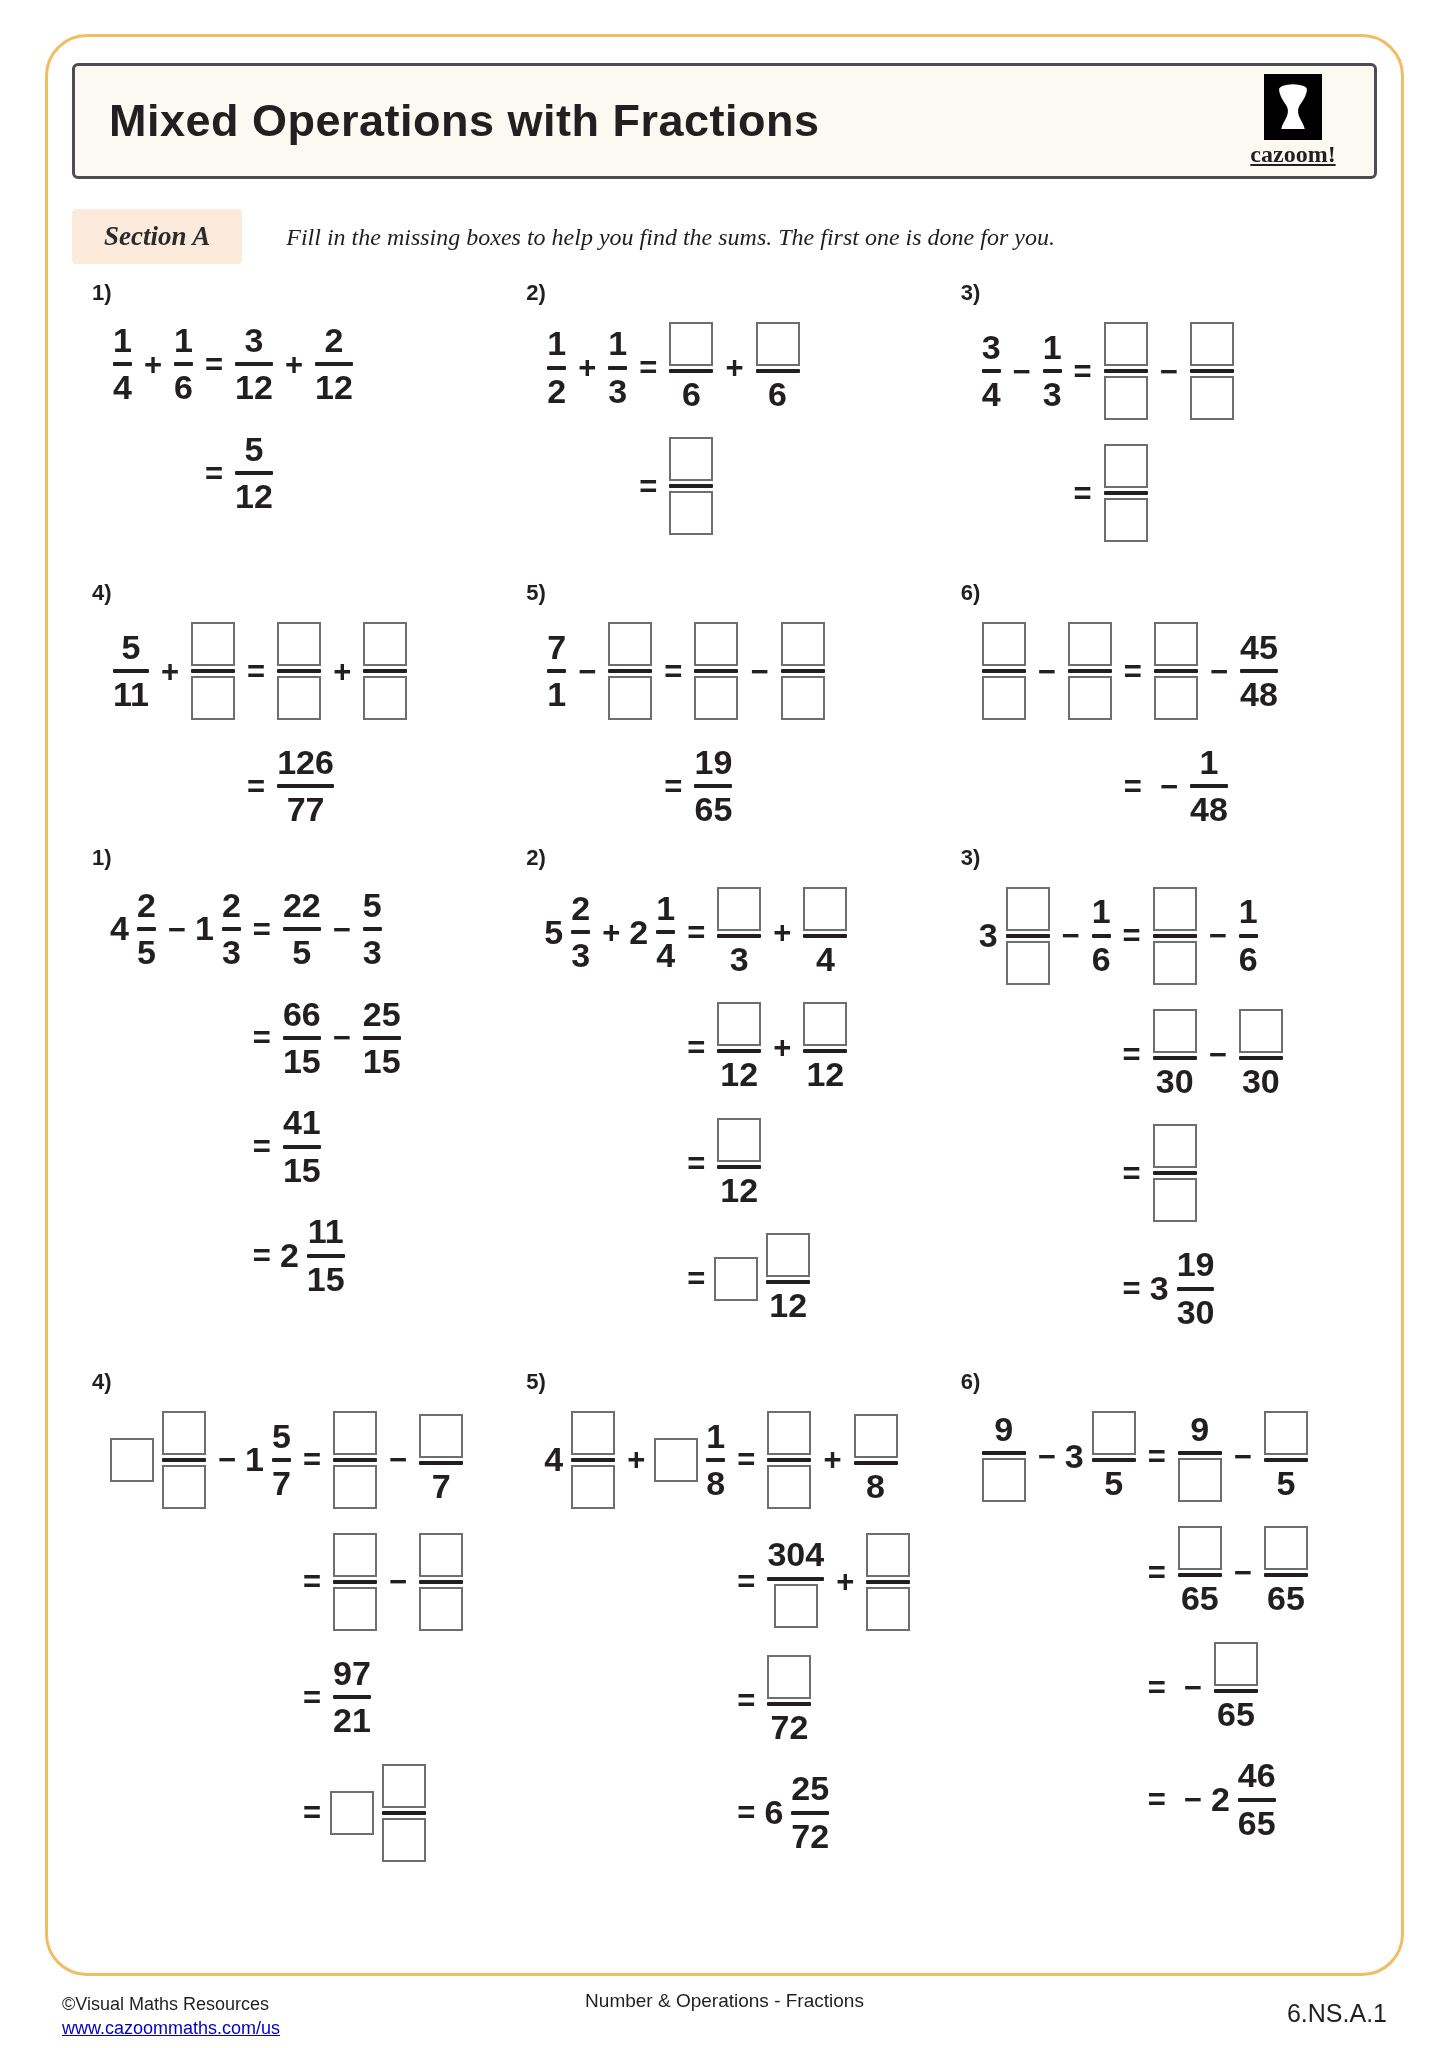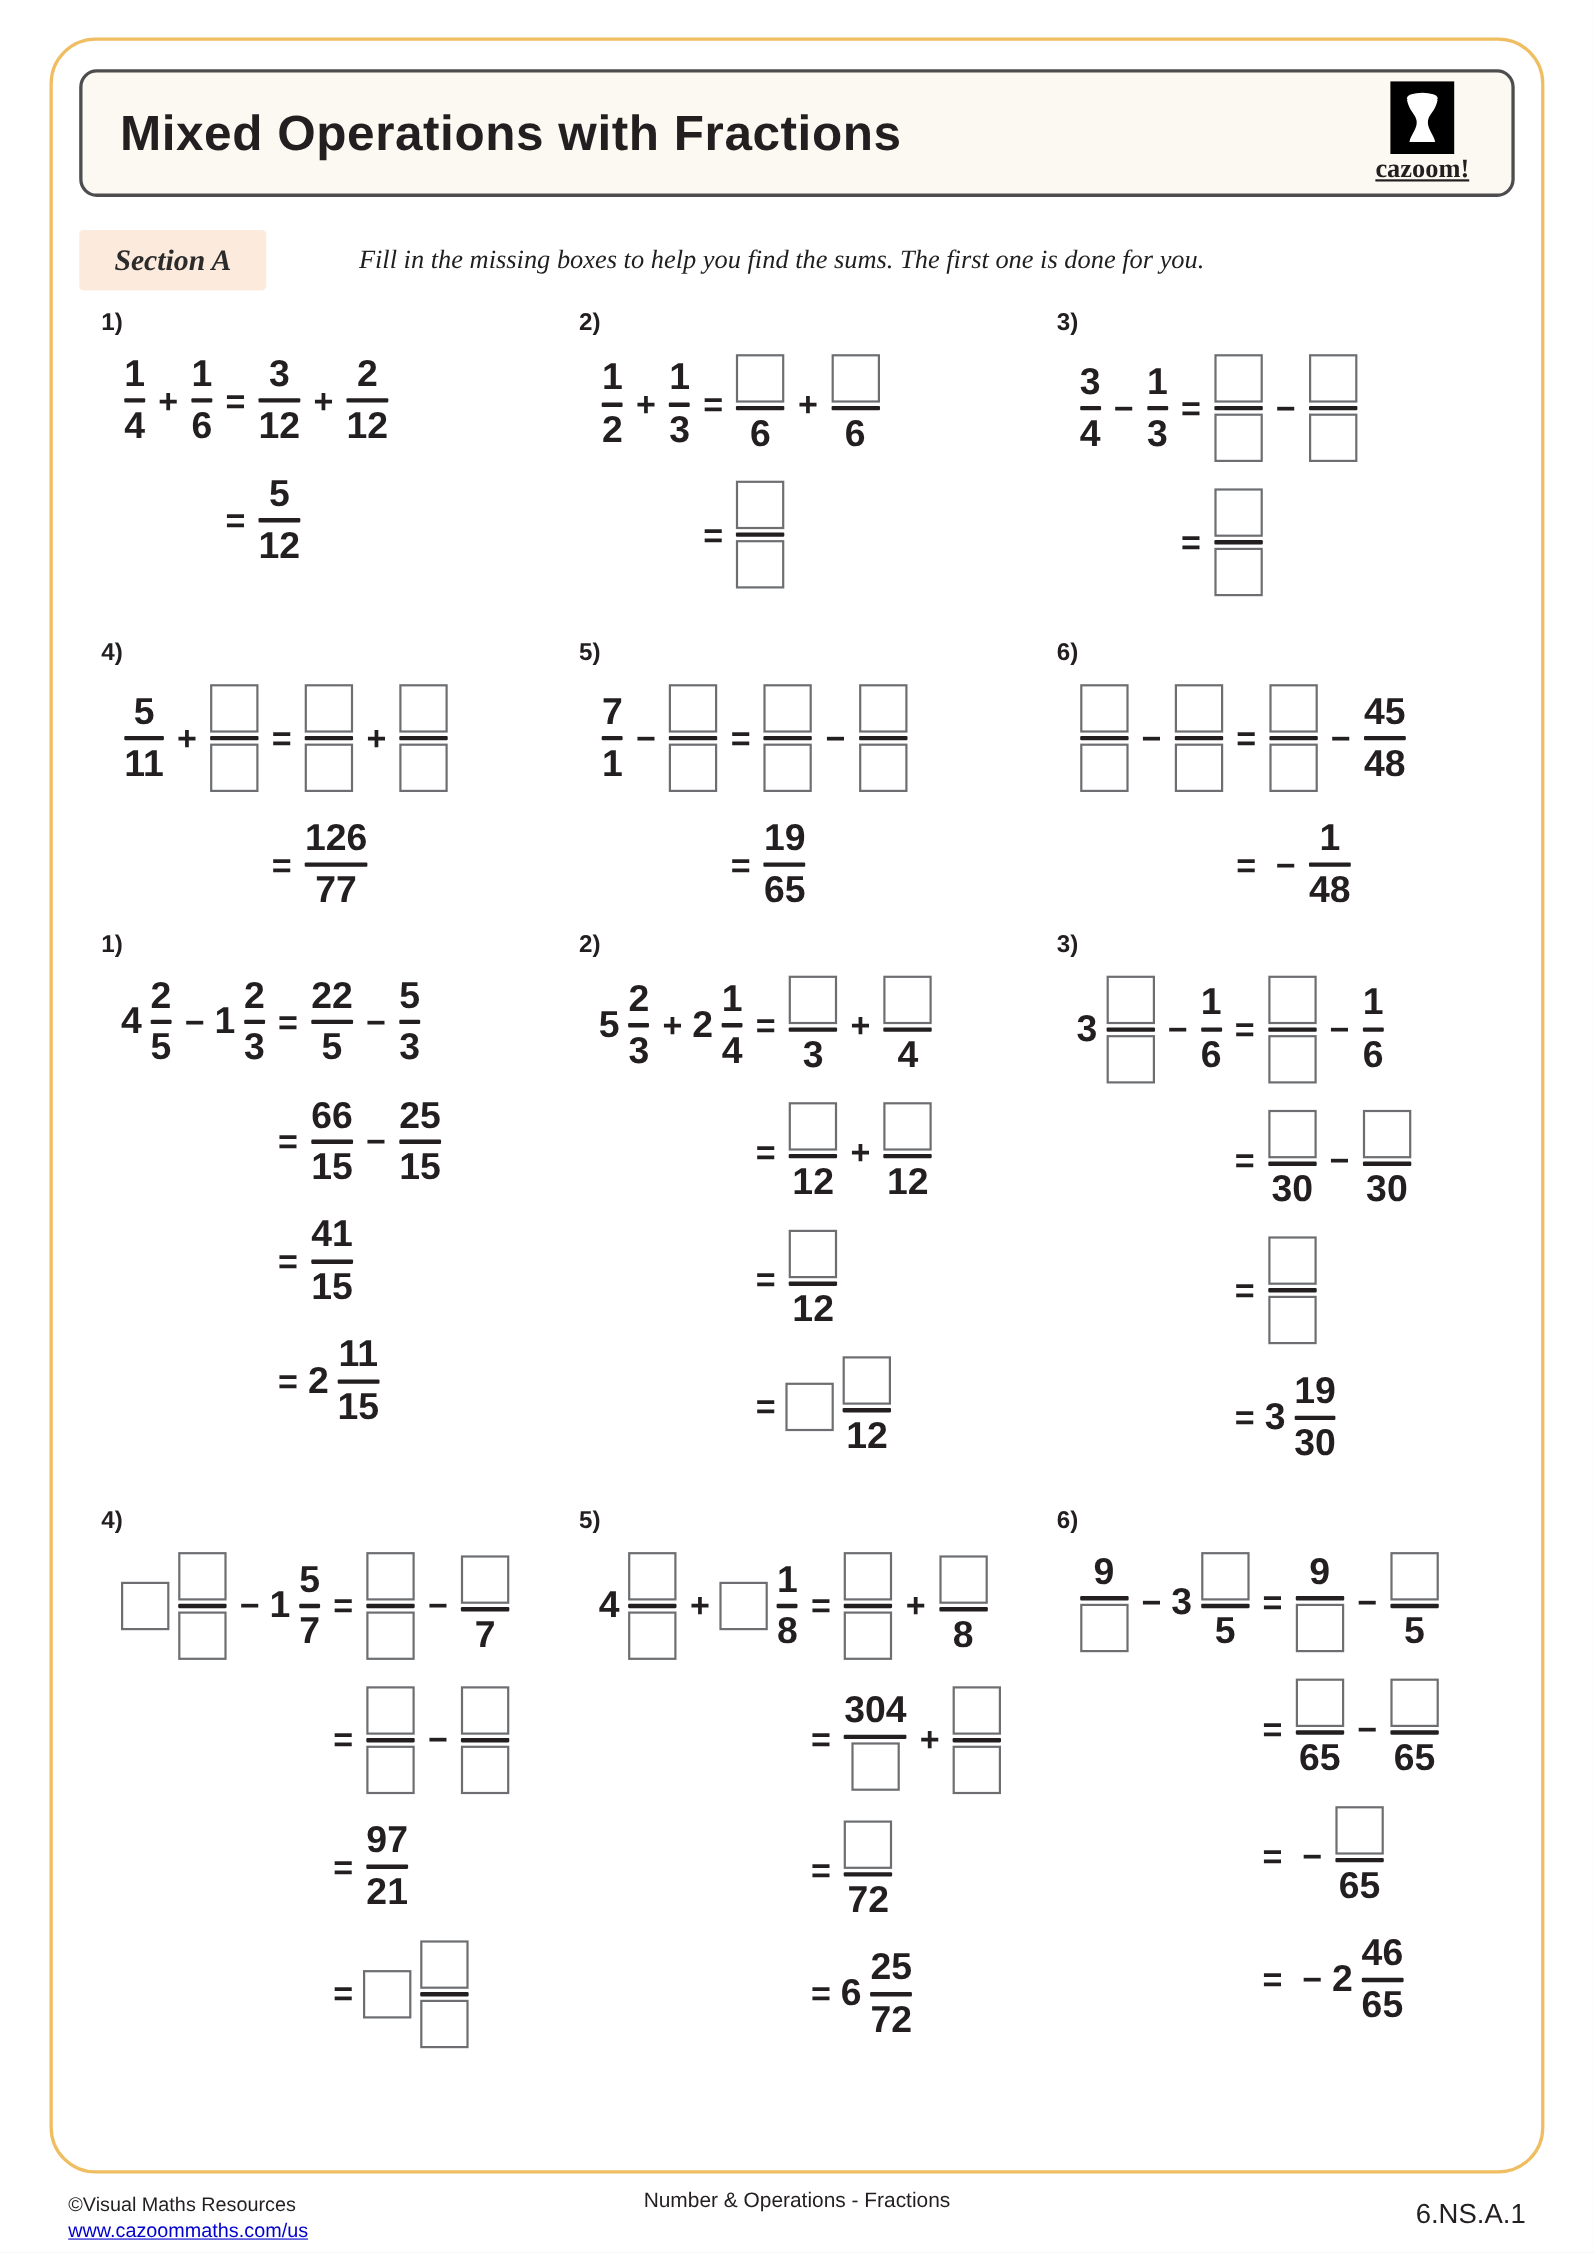--- a/index.html
+++ b/index.html
@@ -8,40 +8,40 @@
     position:relative; width:1449px; height:2048px; background:#ffffff;
     font-family:"Liberation Sans", sans-serif; color:#231f20; overflow:hidden;
     margin:0 auto;
   }
   .frame {
     position:absolute; left:45px; top:34px; width:1359px; height:1942px;
     border:3px solid #f0be62; border-radius:42px; padding:26px 24px 0 24px;
   }
   
   .title-panel {
-    position:relative; height:116px; border:3px solid #4d4d4f; border-radius:16px;
+    position:relative; height:116px; border:3px solid #4d4d4f; border-radius:6px;
     background:#fbf9f1; display:flex; align-items:center; padding-left:34px;
   }
   .title-panel h1 { font-size:45px; font-weight:bold; letter-spacing:0.5px; color:#231f20; }
   .logo { position:absolute; right:26px; top:8px; width:110px; text-align:center; }
   .logo-img {
     width:58px; height:66px; background:#000; margin:0 auto;
     display:flex; align-items:center; justify-content:center;
   }
   .logo-text { font-family:"Liberation Serif", serif; font-weight:bold; font-size:24px; margin-top:1px;text-decoration:underline; }
   
   .sec-head { display:flex; align-items:flex-start; margin-top:30px; }
   .sec-label {
     flex:0 0 auto; background:#fcebdd; border-radius:4px; padding:12px 32px;
     font-family:"Liberation Serif", serif; font-style:italic; font-weight:bold;
     font-size:27px; color:#2b2b2b;
   }
   .sec-instr {
     font-family:"Liberation Serif", serif; font-style:italic; font-size:24px;
-    color:#1f1f1f; padding:12px 0 0 44px; max-width:1060px; line-height:1.35;margin-left:40px;
+    color:#1f1f1f; padding:12px 0 0 44px; max-width:1060px; line-height:1.35;
   }
   
   .problems {
     display:grid; grid-template-columns:repeat(3, 1fr);
     column-gap:18px; row-gap:38px; margin-top:16px; padding:0 0 0 20px;
   }
   .pnum { font-size:22px; font-weight:bold; margin-bottom:16px; }
   .pbody { display:grid; grid-template-columns:max-content max-content; row-gap:24px; padding-left:18px; }
   .lhs, .rhs { display:flex; align-items:center; }
   .op { font-weight:bold; font-size:31px; margin:0 9px; line-height:1; }

